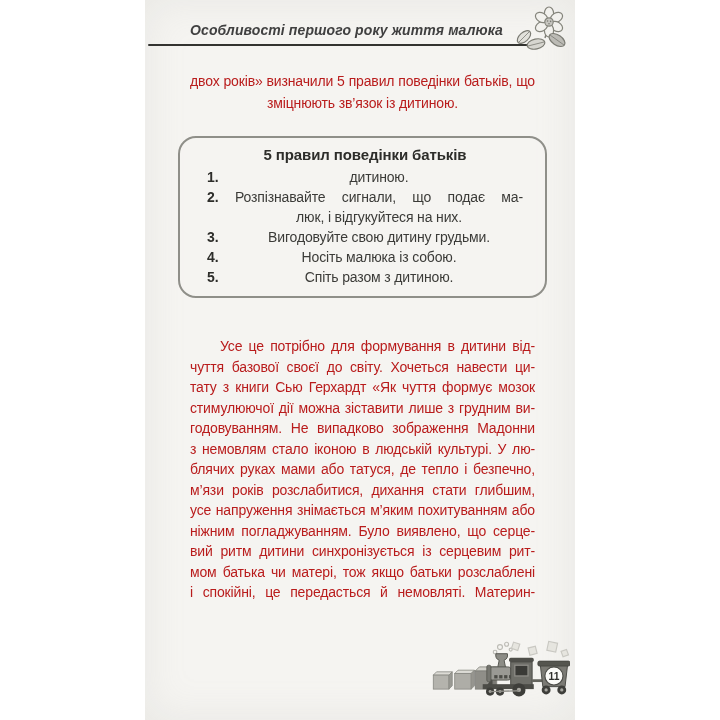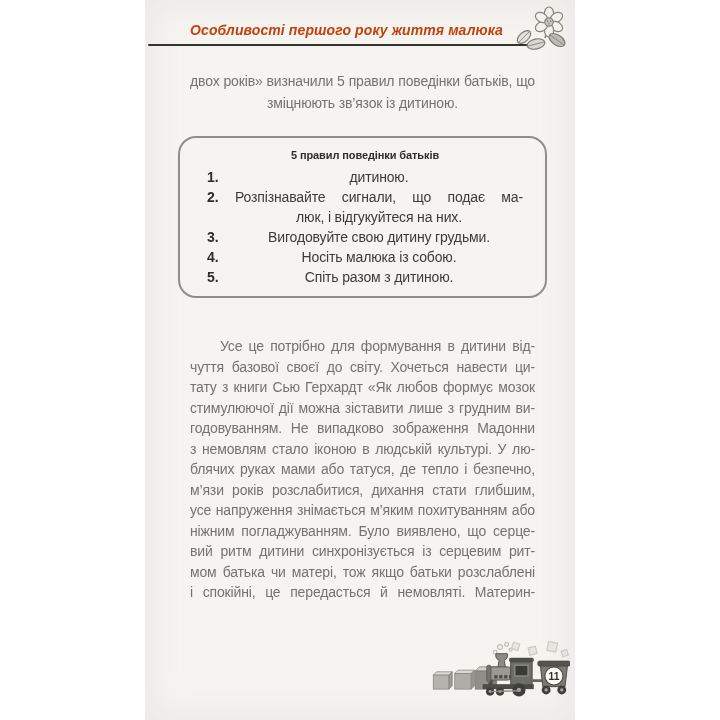--- a/index.html
+++ b/index.html
@@ -9,44 +9,44 @@
     font-family:"Liberation Sans","DejaVu Sans",sans-serif;
   }
   .page{
     position:absolute;left:145px;top:0;width:430px;height:720px;
     background:#f5f4f1;
     box-shadow:inset 0 0 40px rgba(180,178,170,0.18);
   }
   
   .header-title{
     position:absolute;left:45px;top:22px;width:340px;
-    font-size:14px;font-weight:700;font-style:italic;color:#c2410c;
+    font-size:14px;font-weight:700;font-style:italic;color:#404040;
     letter-spacing:0.1px;white-space:nowrap;
   }
   .header-rule{
     position:absolute;left:3px;top:44px;width:396px;height:0;
     border-top:2px solid #333330;border-radius:1px;
   }
   .flower{position:absolute;left:366px;top:4px;}
   
-  .para{position:absolute;left:45px;width:345px;color:#737373;font-size:14px;letter-spacing:-0.15px;}
+  .para{position:absolute;left:45px;width:345px;color:#b91c1c;font-size:14px;letter-spacing:-0.15px;}
   .para1{top:70px;line-height:22px;}
   .para2{top:336px;line-height:20.5px;}
   .tline{text-align:center;white-space:nowrap;}
   .tline.just{text-align:justify;text-align-last:justify;white-space:normal;}
   .tline.indent{padding-left:30px;}
   
   .rules-box{
     position:absolute;left:33px;top:136px;width:369px;box-sizing:border-box;
     border:2px solid #8f8f89;border-radius:18px;
     padding:7px 22px 9px 27px;
     background:rgba(245,244,241,0.6);
   }
   .rules-title{
-    font-size:11px;font-weight:700;color:#2d2d2a;text-align:center;
+    font-size:15px;font-weight:700;color:#2d2d2a;text-align:center;
     line-height:20px;margin-bottom:2px;letter-spacing:-0.1px;
   }
   .rule-item{position:relative;padding-left:28px;font-size:14px;color:#3b3b38;line-height:20px;letter-spacing:-0.15px;}
   .rule-num{position:absolute;left:0;top:0;font-weight:700;color:#2d2d2a;}
   
   .train{position:absolute;left:285px;top:640px;}
   svg text{font-family:"Liberation Sans","DejaVu Sans",sans-serif;}
 </style>
 </head>
 <body>
@@ -107,21 +107,21 @@
           <div class="rule-item">
             <span class="rule-num">5.</span>
             <div class="tline">Спіть разом з дитиною.</div>
           </div>
         </div>
     </div>
 
     <div id="para2" class="para para2">
         <div class="tline just indent">Усе це потрібно для формування в дитини від-</div>
         <div class="tline just">чуття базової своєї до світу. Хочеться навести ци-</div>
-        <div class="tline just">тату з книги Сью Герхардт «Як любов формує мозок</div>
+        <div class="tline just">тату з книги Сью Герхардт «Як чуття формує мозок</div>
         <div class="tline just">стимулюючої дії можна зіставити лише з грудним ви-</div>
         <div class="tline just">годовуванням. Не випадково зображення Мадонни</div>
         <div class="tline just">з немовлям стало іконою в людській культурі. У лю-</div>
         <div class="tline just">блячих руках мами або татуся, де тепло і безпечно,</div>
         <div class="tline just">м’язи років розслабитися, дихання стати глибшим,</div>
         <div class="tline just">усе напруження знімається м’яким похитуванням або</div>
         <div class="tline just">ніжним погладжуванням. Було виявлено, що серце-</div>
         <div class="tline just">вий ритм дитини синхронізується із серцевим рит-</div>
         <div class="tline just">мом батька чи матері, тож якщо батьки розслаблені</div>
         <div class="tline just">і спокійні, це передасться й немовляті. Материн-</div>

